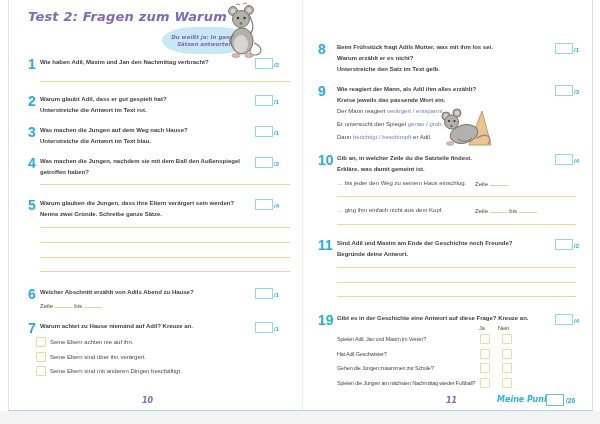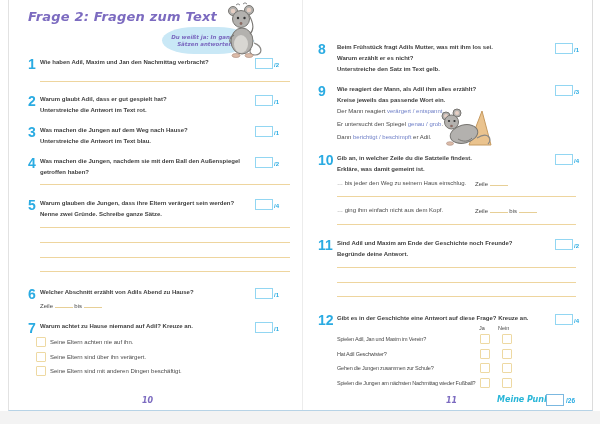--- a/index.html
+++ b/index.html
@@ -53,21 +53,21 @@
   svg{position:absolute;}
 </style>
 </head>
 <body>
 
 <div id="sheet">
   <div id="paper"></div>
   <div id="gutter"></div>
   <div id="below"></div>
 
-  <div class="title">Frage 2: Fragen zum Text</div>
+  <div class="title">Test 2: Fragen zum Warum</div>
 
   <div class="bubble">
     <span>Du weißt ja: In ganzen Sätzen antworten!</span>
   </div>
 
   <svg style="left:222px;top:2px" width="44" height="57" viewBox="0 0 44 57">
     <path d="M32 41 C41 44 41 53 33 53 C28 53 27 49 29 47" fill="none" stroke="#8a8885" stroke-width="1.2"></path>
     <ellipse cx="20" cy="39" rx="11" ry="13" fill="#b3b1ae" stroke="#787672"></ellipse>
     <ellipse cx="19" cy="42" rx="7" ry="9" fill="#d8d6d2"></ellipse>
     <circle cx="11" cy="9" r="4.5" fill="#b3b1ae" stroke="#787672"></circle>
@@ -273,21 +273,21 @@
     <div class="score">
         <span class="sbox"></span>
         <span class="slabel">/2</span>
       </div>
   </div>
   <div class="ansline lineR" style="top:267px"></div>
   <div class="ansline lineR" style="top:282px"></div>
   <div class="ansline lineR" style="top:296px"></div>
 
   <div class="q pr" style="left:318px;top:313px;width:272px">
-    <div class="qnum">12</div>
+    <div class="qnum">19</div>
     <div class="qbody">
         <div class="qtext">Gibt es in der Geschichte eine Antwort auf diese Frage? Kreuze an.</div>
       </div>
     <div class="score">
         <span class="sbox"></span>
         <span class="slabel">/4</span>
       </div>
   </div>
   <div class="hdr" style="left:479px;top:324px">Ja</div>
   <div class="hdr" style="left:498px;top:324px">Nein</div>

